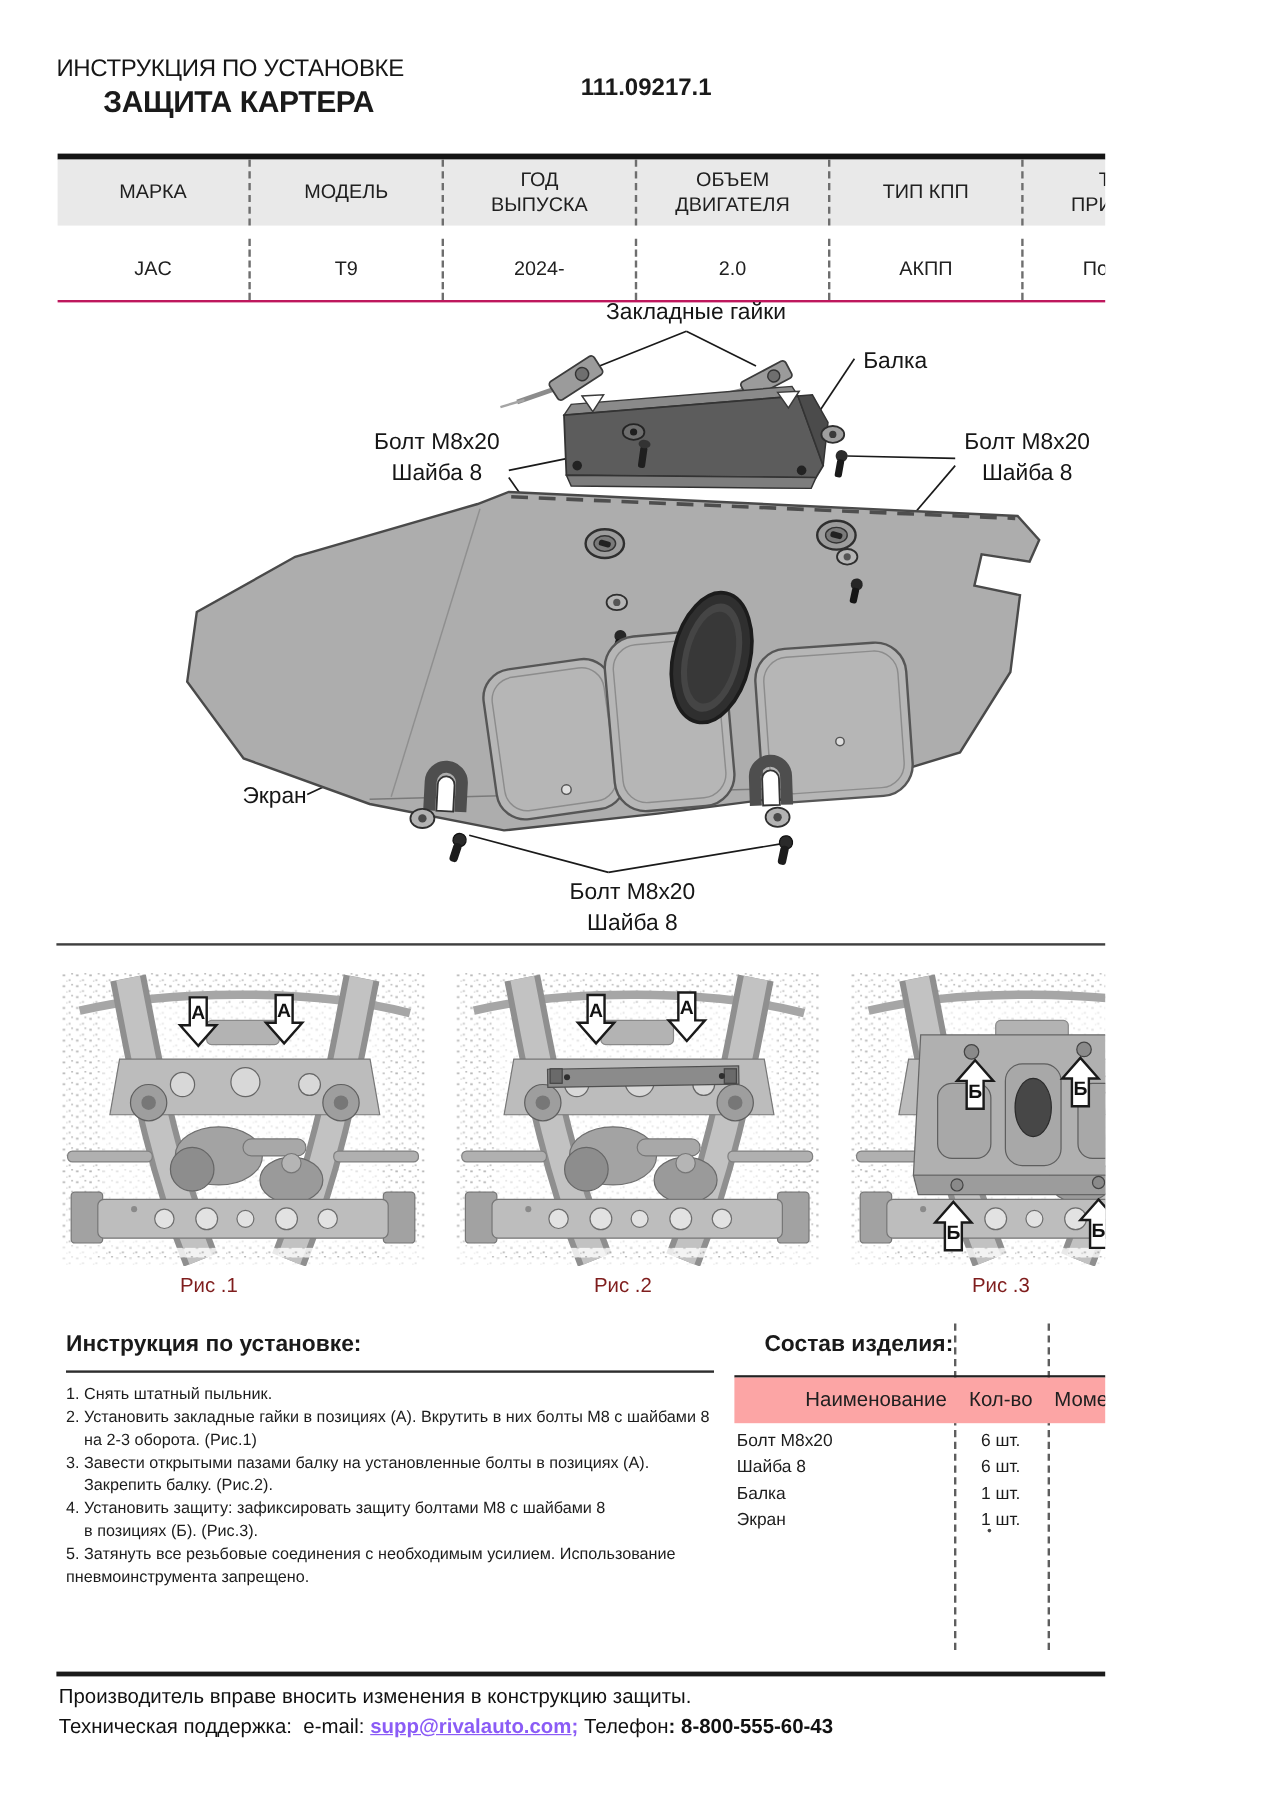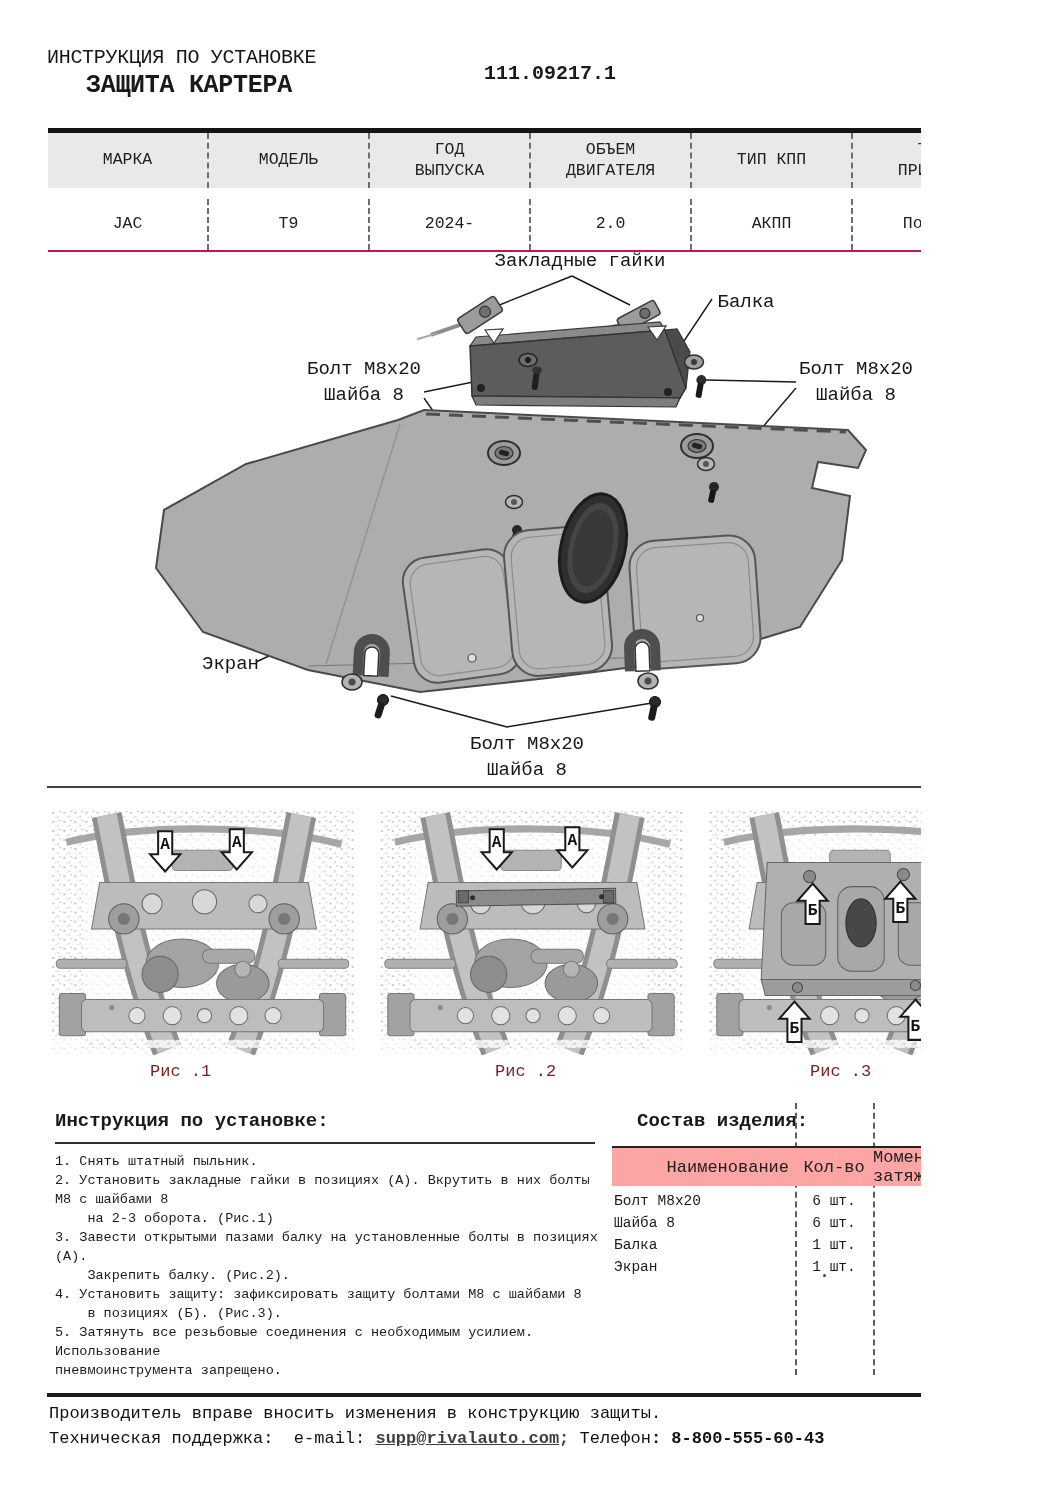--- a/index.html
+++ b/index.html
@@ -1,17 +1,17 @@
 <!DOCTYPE html>
 <html><head>
 <meta charset="utf-8">
 <style>
   html,body{margin:0;padding:0;background:#ffffff;}
   #page{position:relative;width:921px;height:1500px;background:#fff;overflow:hidden;
-        font-family:Liberation Mono, monospace;color:#1a1a1a;}
+        font-family:Liberation Sans, sans-serif;color:#1a1a1a;}
   .abs{position:absolute;}
 
   
   .doc-type{left:47px;top:46px;font-size:20px;letter-spacing:-0.3px;color:#161616;}
   .product{left:46px;top:71px;font-size:25px;font-weight:bold;letter-spacing:-0.3px;margin-left:40px;}
   .part-number{left:484px;top:62px;font-size:20px;font-weight:bold;}
 
   
   .spec{left:48px;top:128px;width:964px;border-top:5px solid #151515;border-bottom:2px solid #be185d;}
   .spec-row{display:flex;width:100%;}
@@ -58,21 +58,21 @@
   .p-qty{width:78px;text-align:center;}
   .p-torque{width:140px;text-align:center;}
   .speck{left:213px;top:171px;width:3px;height:3px;background:#444;border-radius:50%;}
 
   
   .footer-rule{left:47px;top:1393px;width:966px;height:4px;background:#1b1b1b;}
   .footer-line{left:49px;font-size:17px;color:#111;}
   .f1{top:1404px;}
   .f2{top:1429px;}
   .email-link{font-weight:bold;text-decoration:underline;cursor:pointer;}
-  .blue{color:#404040;}
+  .blue{color:#8b5cf6;}
   .bold{font-weight:bold;}
 </style>
 </head>
 <body>
 
 <div id="page">
 
   <div class="abs doc-type">ИНСТРУКЦИЯ ПО УСТАНОВКЕ</div>
   <div class="abs product">ЗАЩИТА КАРТЕРА</div>
   <div class="abs part-number">111.09217.1</div>

